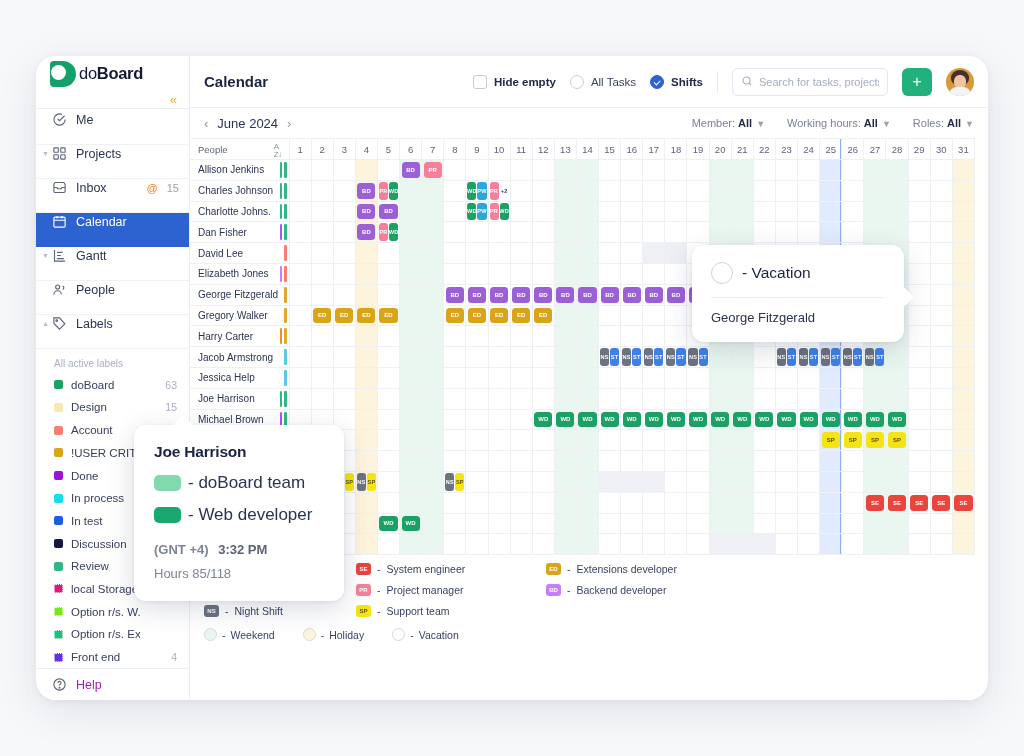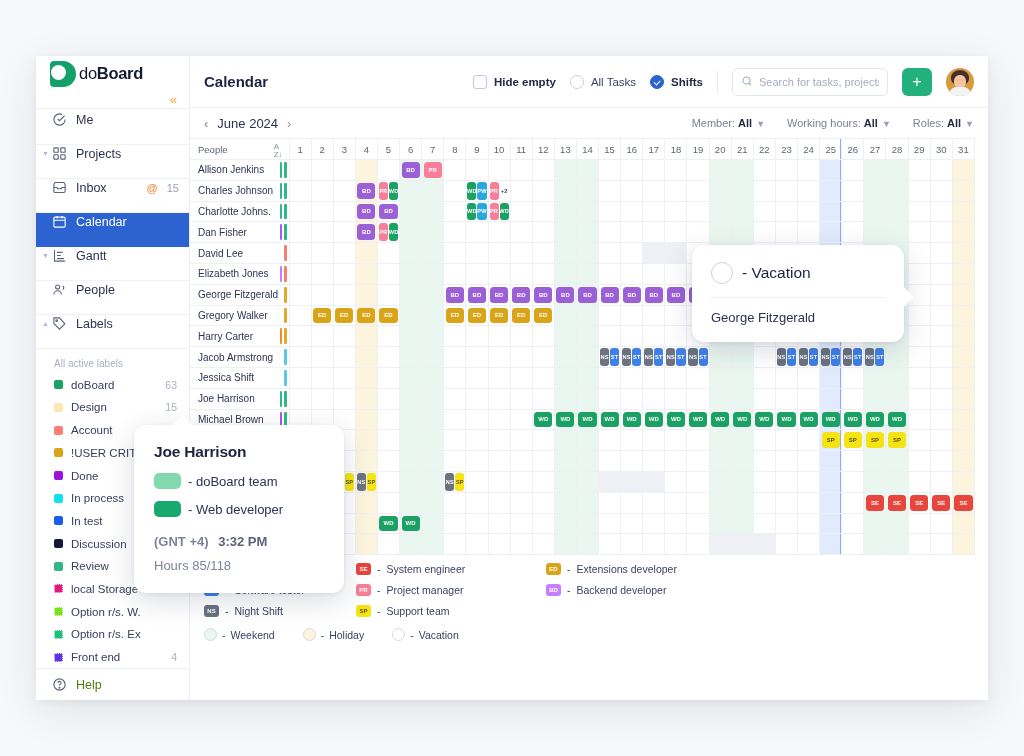--- a/index.html
+++ b/index.html
@@ -6,21 +6,21 @@
   html, body {
     width: 1024px; height: 756px;
     font-family: "Liberation Sans", sans-serif;
     background: #f7f8fa;
     overflow: hidden;
   }
   #app {
     position: absolute; left: 36px; top: 56px;
     width: 952px; height: 644px;
     background: #fff;
-    border-radius: 2px;
+    border-radius: 20px;
     box-shadow: 0 10px 40px rgba(20,30,60,.10), 0 2px 8px rgba(20,30,60,.05);
     overflow: hidden;
     display: flex;
   }
 
   
   .sidebar {
     width: 154px; min-width: 154px; height: 100%;
     background: #fff;
     border-right: 1px solid #eceef2;
@@ -70,21 +70,21 @@
     height: 22.7px; display:flex; align-items:center; gap:8px;
     padding: 0 12px 0 18px; font-size: 11.5px; color:#39405c; cursor:pointer;
   }
   .sw { width: 9px; height: 9px; border-radius: 2px; flex:0 0 9px; }
   .sw.pat { border: 1.5px dotted #fff; }
   .label-name { flex:1; white-space:nowrap; overflow:hidden; text-overflow:ellipsis; }
   .label-count { color:#aab0be; font-size: 10.5px; }
 
   .help-row {
     margin-top:auto; height: 46px; display:flex; align-items:center; gap:9px;
-    padding-left:16px; font-size: 12.5px; color:#4d7c0f;
+    padding-left:16px; font-size: 12.5px; color:#a21caf;
     border-top: 1px solid #eceef2; cursor:pointer;
   }
 
   
   .main { flex:1; display:flex; flex-direction:column; min-width:0; background:#fff;}
   .topbar {
     height: 52px; display:flex; align-items:center; padding: 0 14px 0 14px;
     border-bottom: 1px solid #eceef2; gap: 0;
   }
   .page-title { font-size: 15px; font-weight: 700; color:#1d2440; }
@@ -158,21 +158,21 @@
   .circ { width:13px;height:13px;border-radius:50%;border:1px solid #d4dae5;}
 
   
   .tip {
     position:absolute; background:#fff; border-radius:12px;
     box-shadow: 0 8px 28px rgba(25,35,70,.16), 0 1px 4px rgba(25,35,70,.07);
     z-index: 40;
   }
   #tip-joe { left: 98px; top: 369px; width: 210px; padding: 18px 20px 20px 20px; }
   #tip-joe .nm { font-size: 15.5px; font-weight:700; color:#1d2440; letter-spacing:-.2px;}
-  #tip-joe .rowl { display:flex; align-items:center; gap:7px; margin-top: 12px; font-size:13px; color:#2b3350;}
+  #tip-joe .rowl { display:flex; align-items:center; gap:7px; margin-top: 12px; font-size:17px; color:#2b3350;}
   #tip-joe .sq { width:27px;height:16px;border-radius:5px;}
   #tip-joe .meta { margin-top: 17px; font-size: 13px; color:#7d8499;font-weight:bold; }
   #tip-joe .meta .t { color:#5c6377; margin-left: 6px;}
   #tip-joe .hrs { margin-top: 9px; font-size: 13px; color:#7d8499;}
   #tip-joe .arrow{position:absolute;left:42px;top:-7px;width:14px;height:14px;background:#fff;transform:rotate(45deg);border-radius:2px;}
 
   #tip-geo { left: 656px; top: 189px; width: 212px; padding: 17px 19px 17px 19px; }
   #tip-geo .rowl{display:flex;align-items:center;gap:9px;font-size:15.5px;color:#1d2440;}
   #tip-geo .circ2{width:22px;height:22px;border-radius:50%;border:1.2px solid #ccd3e0;}
   #tip-geo .hr{height:1px;background:#eceef3;margin:13px 0 12px 0;}
@@ -965,21 +965,21 @@
                   <span class="chip half" style="background:#6b7280;">NS</span>
                   <span class="chip half" style="background:#3f80e8;">ST</span>
                 </span>
               </td>
               <td class="day wkd"></td>
               <td class="day"></td>
               <td class="day"></td>
               <td class="day hol"></td>
             </tr>
             <tr>
-              <td class="ppl"><span>Jessica Shift</span><span class="avail">
+              <td class="ppl"><span>Jessica Help</span><span class="avail">
                   <i style="background:#5bc8e8"></i>
                 </span></td>
               <td class="day"></td>
               <td class="day"></td>
               <td class="day"></td>
               <td class="day hol"></td>
               <td class="day"></td>
               <td class="day wkd"></td>
               <td class="day wkd"></td>
               <td class="day"></td>

